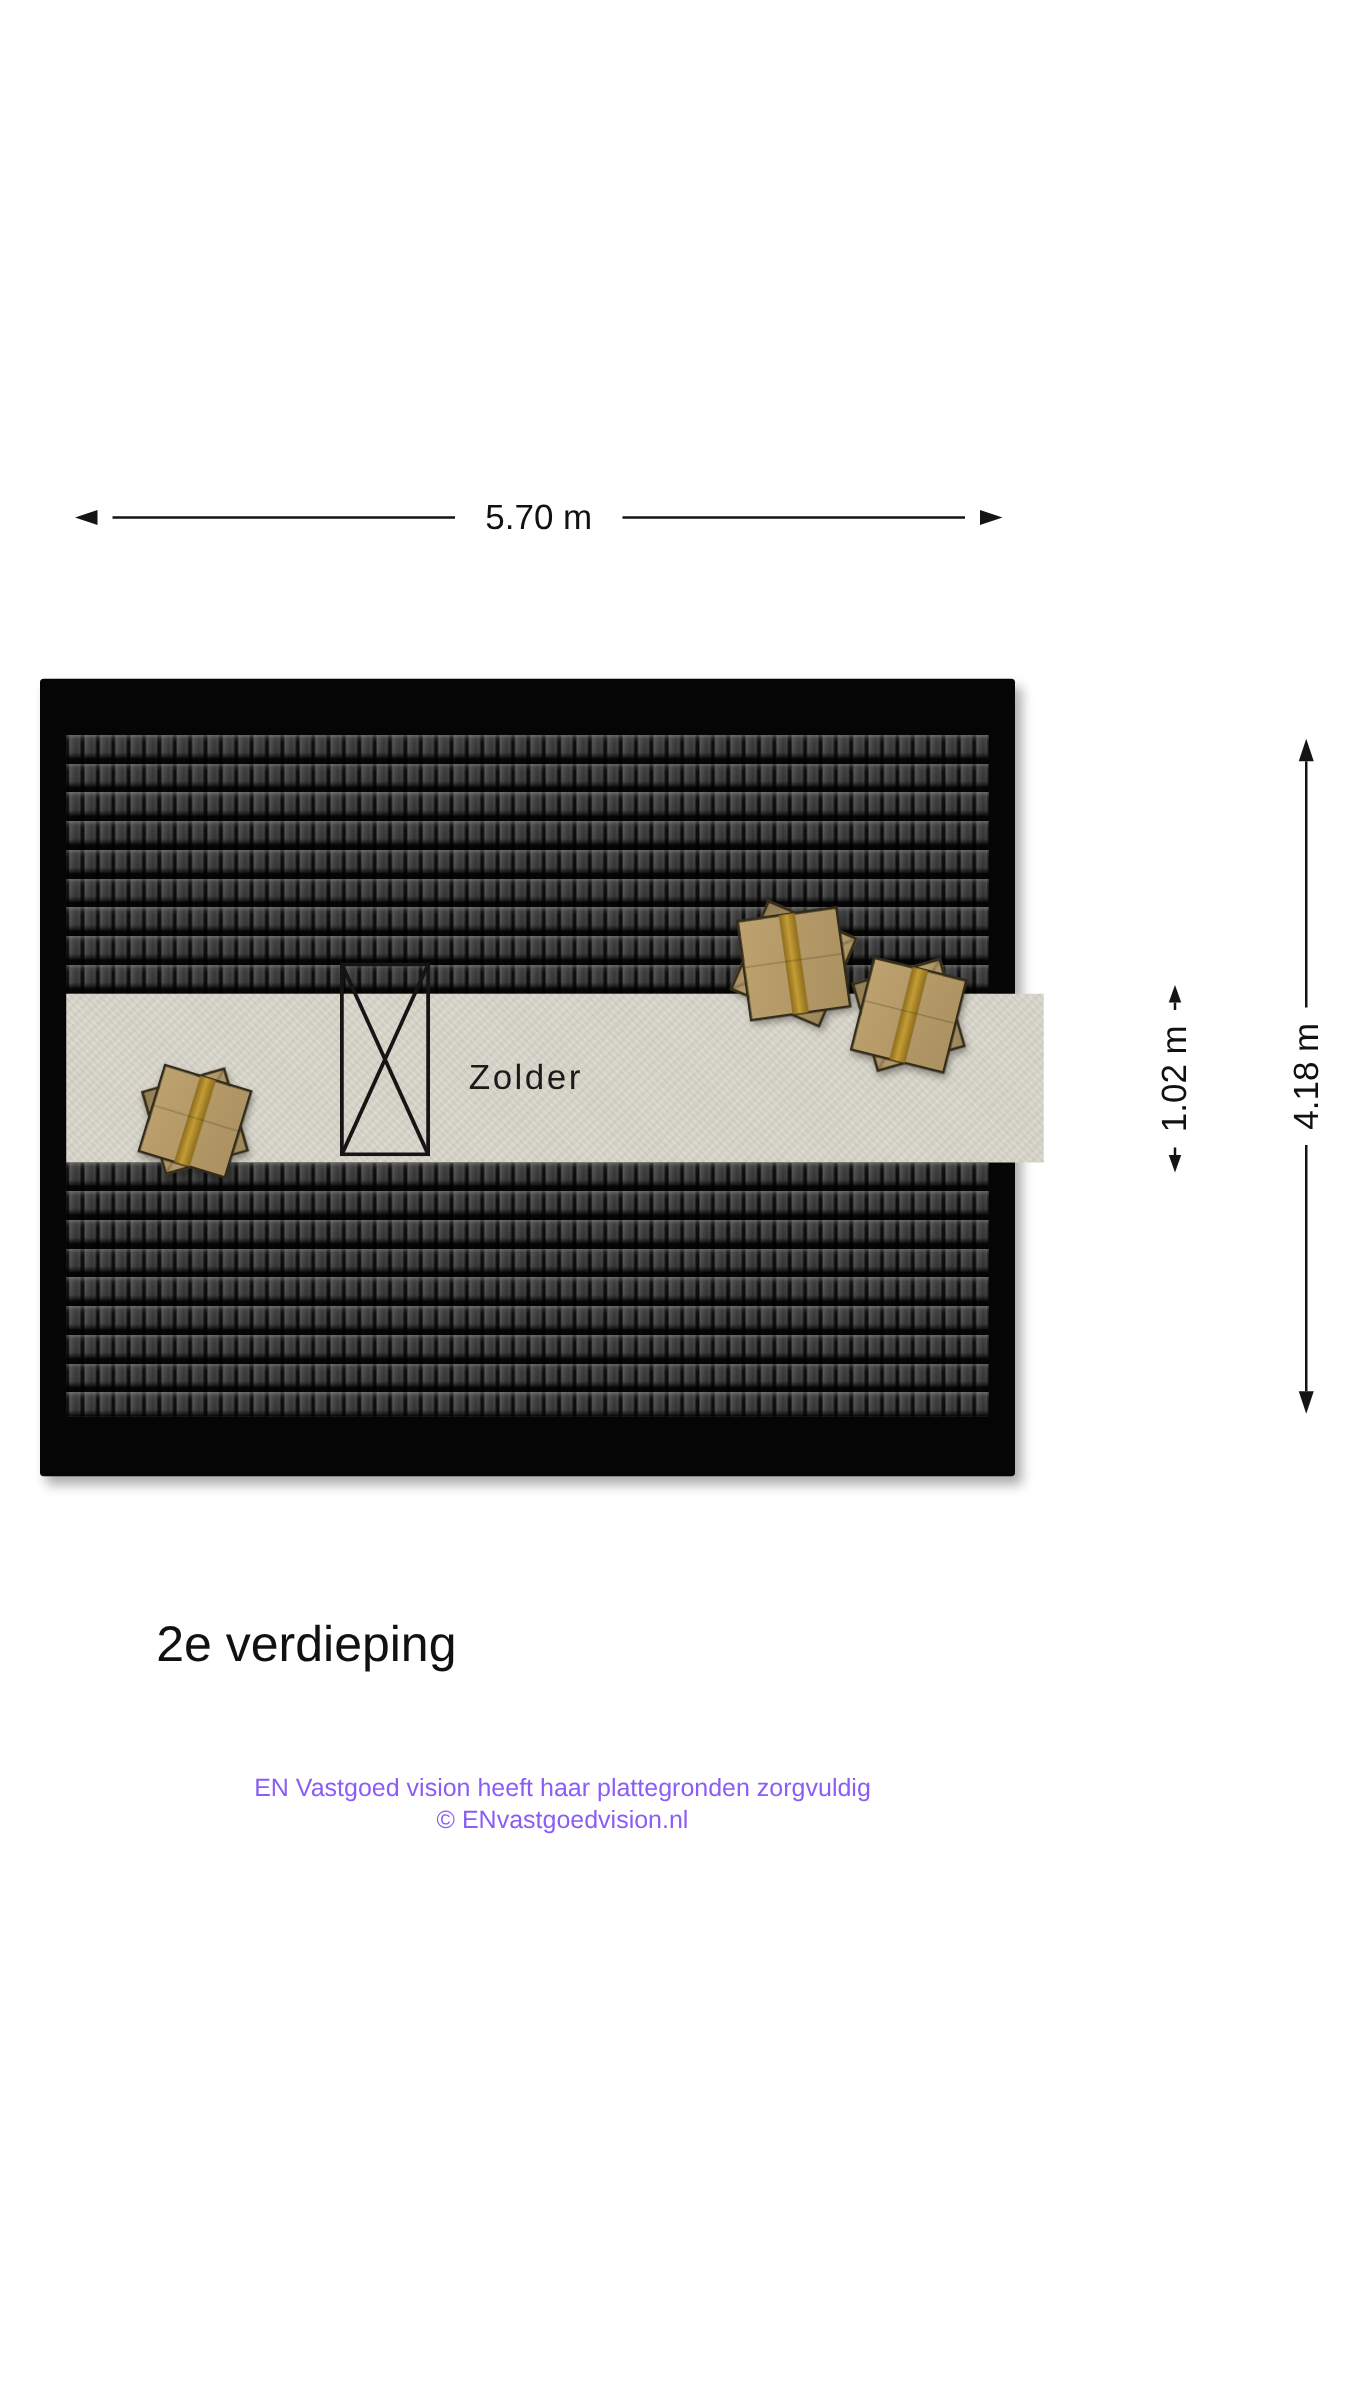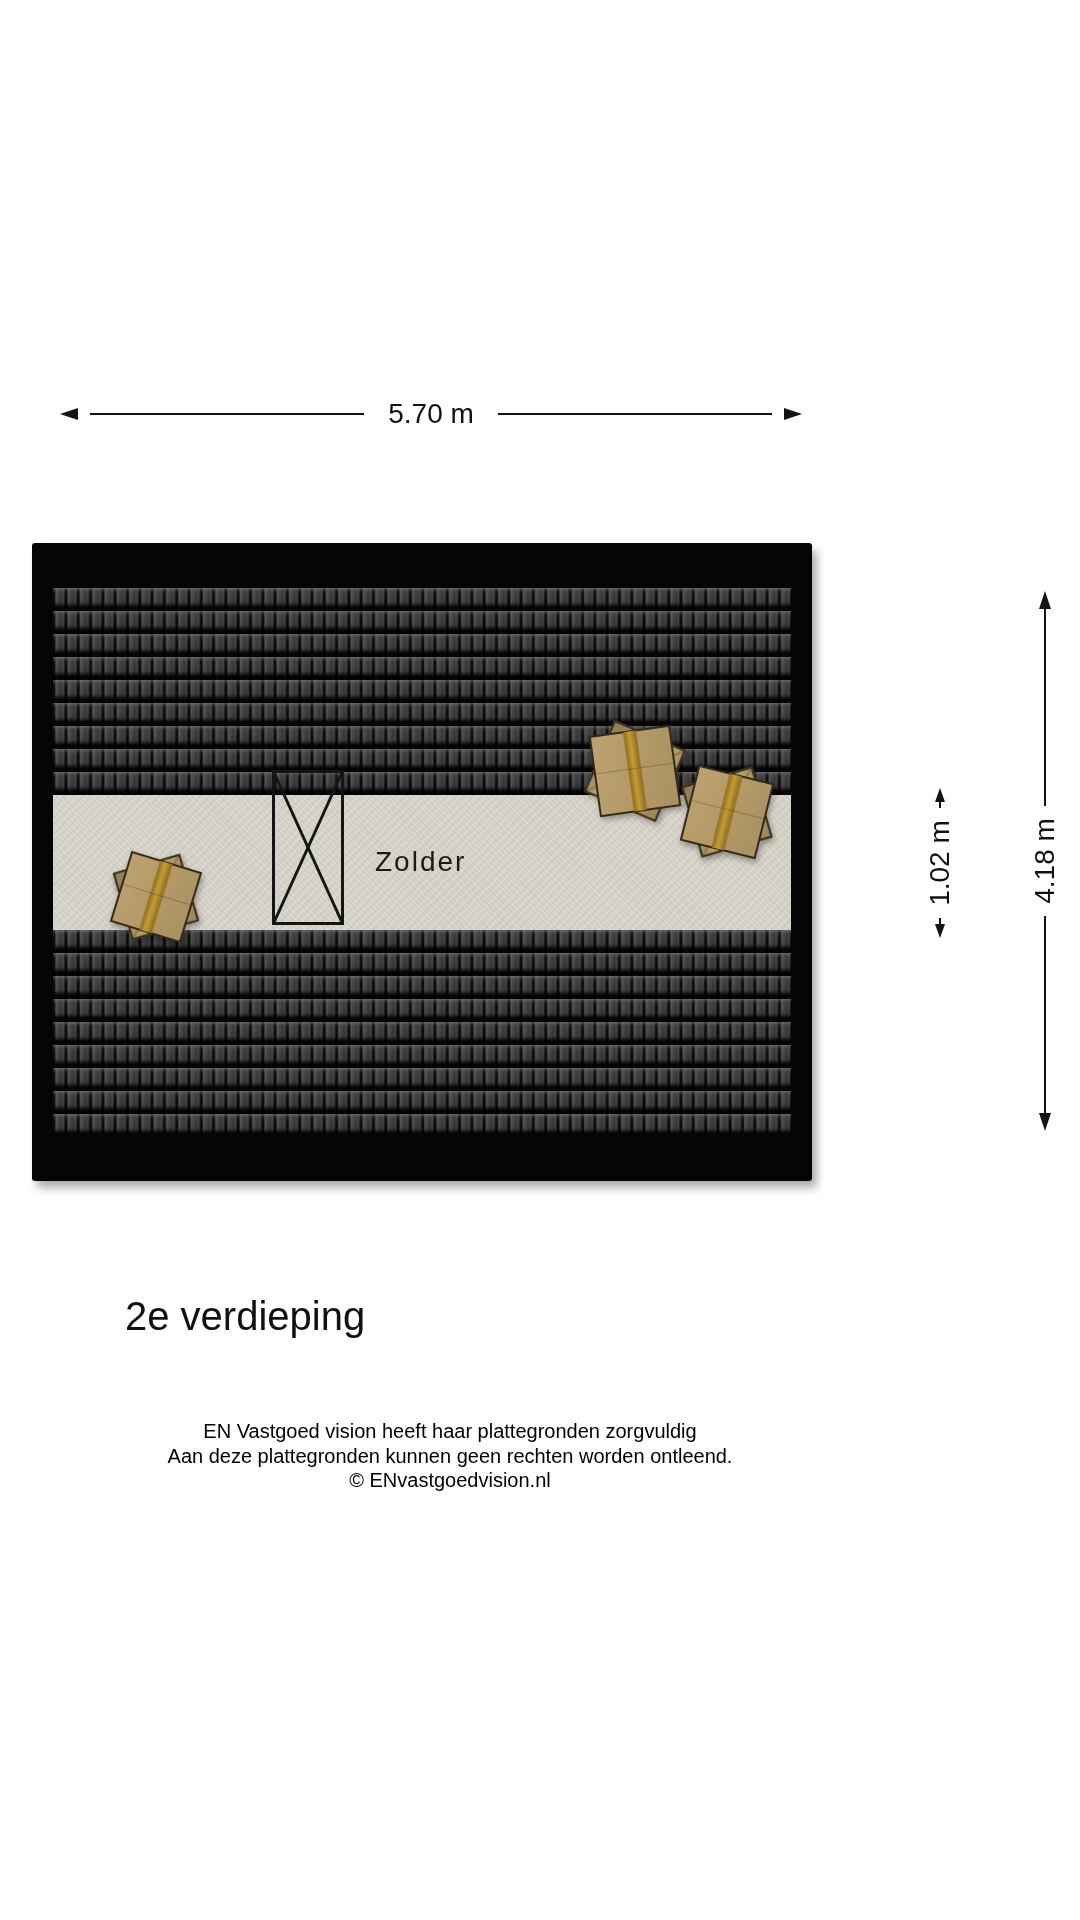--- a/index.html
+++ b/index.html
@@ -49,20 +49,21 @@
         #0e0e0e 12.3px);
   }
   #tiles-top{height:207px;}
   #tiles-bottom{height:203px;}
   #floor-strip{
     width:100%;height:135px;position:relative;
     background-color:#d8d5cb;
     background-image:
       repeating-linear-gradient(45deg, rgba(120,114,98,0.06) 0 2px, rgba(255,255,255,0.05) 2px 4px),
       repeating-linear-gradient(-45deg, rgba(120,114,98,0.05) 0 3px, rgba(255,255,255,0.04) 3px 6px);
+    padding-left: 44px;
   }
   #room-label{
     position:absolute;left:322px;top:50px;font-size:28px;letter-spacing:2px;color:#1a1a1a;line-height:34px;
   }
   #stairs{position:absolute;left:240px;top:227px;width:72px;height:155px;}
   
   .box{position:absolute;filter:drop-shadow(2px 3px 3px rgba(0,0,0,0.35));}
   .box-flap{
     position:absolute;inset:2px;background:#b49b69;border:2px solid #332b19;
     background-image:
@@ -78,21 +79,21 @@
   }
   #box-1{left:87px;top:317px;width:74px;height:74px;transform:rotate(17deg);}
   #box-1 .box-flap{transform:rotate(-33deg);}
   #box-2{left:562px;top:187px;width:82px;height:82px;transform:rotate(-8deg);}
   #box-2 .box-flap{transform:rotate(31deg);}
   #box-3{left:656px;top:230px;width:78px;height:78px;transform:rotate(14deg);}
   #box-3 .box-flap{transform:rotate(-30deg);}
 
   
   #floor-title{position:absolute;left:125px;top:1296px;font-size:40px;line-height:40px;color:#111;}
-  #disclaimer{position:absolute;left:88px;top:1419px;width:724px;text-align:center;font-size:20px;line-height:24.6px;color:#000000;}
+  #disclaimer{position:absolute;left:88px;top:1419px;width:724px;text-align:center;font-size:20px;line-height:24.6px;color:#8b5cf6;}
 </style>
 </head>
 <body>
 
 <div class="h-dim" id="dim-top">
   <span class="arrow-l"></span>
   <span class="dim-line"></span>
   <span class="dim-text">5.70 m</span>
   <span class="dim-line"></span>
   <span class="arrow-r"></span>
@@ -146,15 +147,14 @@
   <span class="dim-line"></span>
   <span class="dim-text">4.18 m</span>
   <span class="dim-line"></span>
   <span class="arrow-r"></span>
 </div>
 
 <div id="floor-title">2e verdieping</div>
 
 <div id="disclaimer">
   <div>EN Vastgoed vision heeft haar plattegronden zorgvuldig</div>
-  <div>Aan deze plattegronden kunnen geen rechten worden ontleend.</div>
   <div>© ENvastgoedvision.nl</div>
 </div>
 
 </body></html>

